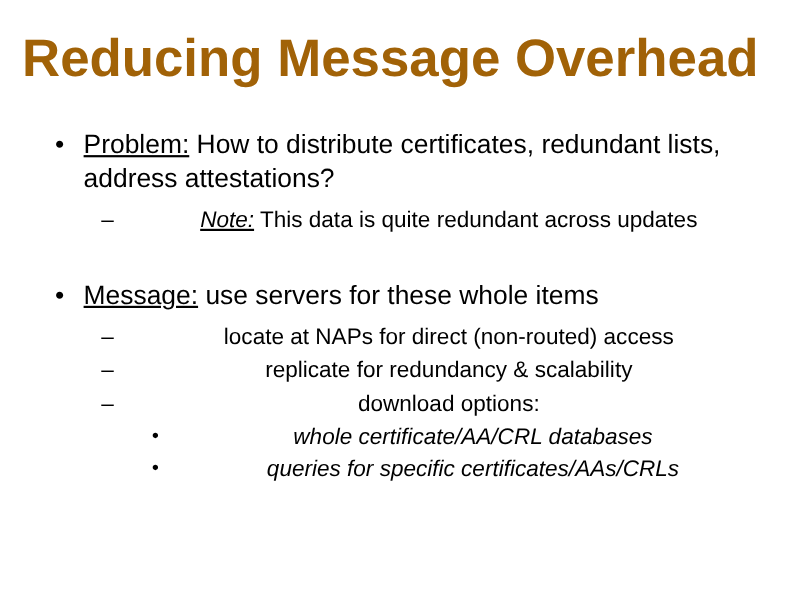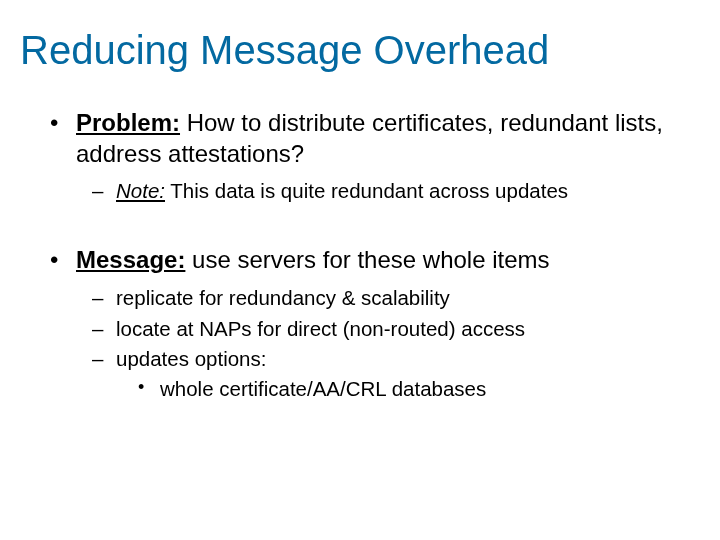--- a/index.html
+++ b/index.html
@@ -11,23 +11,23 @@
     font-family: Arial, Helvetica, sans-serif;
     color: #000000;
   }
   .slide {
     box-sizing: border-box;
     width: 720px;
     height: 540px;
     padding: 28px 20px 20px 20px;
   }
   .title {
-    font-size: 40px;
-    font-weight: normal;
-    color: #0369a1;
+    font-size: 48px;
+    font-weight: bold;
+    color: #a16207;
     margin: 0 0 36px 0;
     line-height: 1.1;
   }
   ul.top {
     list-style: none;
     margin: 0;
     padding: 0 0 0 30px;
   }
   ul.top > li {
     position: relative;
@@ -37,28 +37,29 @@
     margin-bottom: 10px;
   }
   ul.top > li::before {
     content: "•";
     position: absolute;
     left: 0;
     top: 0;
     font-size: 24px;
   }
   .label {
-    font-weight: bold;
+    font-weight: normal;
     text-decoration: underline;
     margin-top: 24px;
   }
   ul.sub {
     list-style: none;
     margin: 8px 0 0 0;
     padding: 0 0 0 16px;
+    text-align: center;
   }
   ul.sub > li {
     position: relative;
     padding-left: 24px;
     font-size: 20.5px;
     line-height: 1.35;
     margin-bottom: 3px;
   }
   ul.sub > li::before {
     content: "–";
@@ -67,20 +68,21 @@
     top: 0;
   }
   .note-label {
     font-style: italic;
     text-decoration: underline;
   }
   ul.subsub {
     list-style: none;
     margin: 2px 0 0 0;
     padding: 0 0 0 22px;
+    font-style: italic;
   }
   ul.subsub > li {
     position: relative;
     padding-left: 22px;
     font-size: 20.5px;
     line-height: 1.35;
     margin-bottom: 2px;
   }
   ul.subsub > li::before {
     content: "•";
@@ -109,26 +111,27 @@
           <span class="note-label">Note:</span><span> This data is quite redundant across updates</span>
         </li>
       </ul>
     </li>
 
     <li class="gap" style="padding: 0px; margin: 0px; height: 30px; list-style: none;"></li>
 
     <li>
       <span class="label">Message:</span><span> use servers for these whole items</span>
       <ul class="sub">
+        <li>locate at NAPs for direct (non-routed) access</li>
         <li>replicate for redundancy &amp; scalability</li>
-        <li>locate at NAPs for direct (non-routed) access</li>
         <li>
-          <span>updates options:</span>
+          <span>download options:</span>
           <ul class="subsub">
             <li>whole certificate/AA/CRL databases</li>
+            <li>queries for specific certificates/AAs/CRLs</li>
           </ul>
         </li>
       </ul>
     </li>
 
   </ul>
 
 </div>
 
 <style>

